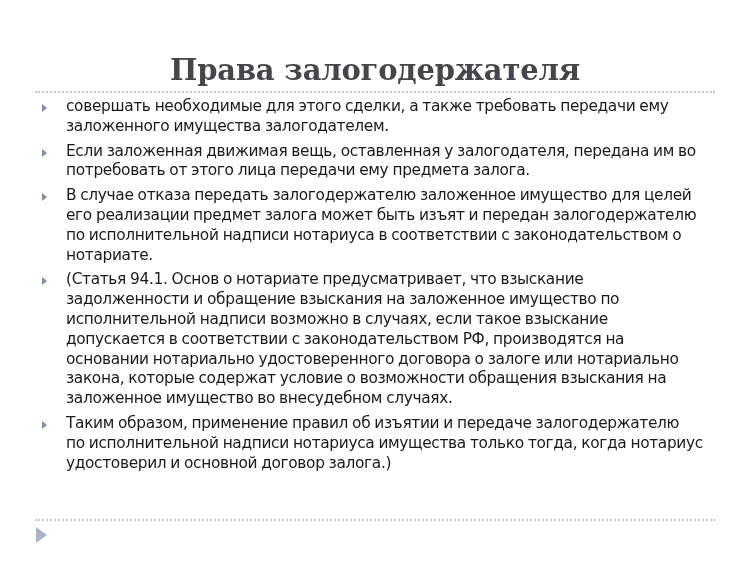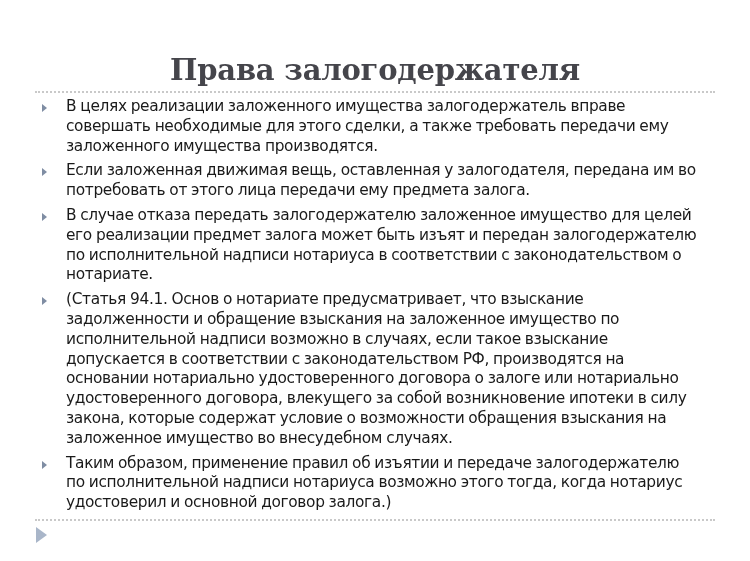--- a/index.html
+++ b/index.html
@@ -85,23 +85,22 @@
 <body>
 
 <div class="slide">
   <div class="title">Права залогодержателя</div>
   <div class="rule top"></div>
 
   <div class="content">
     <div class="item">
       <span class="bullet"></span>
       <div class="text">
-        <span class="line">В целях реализации заложенного имущества залогодержатель вправе</span>
         <span class="line">совершать необходимые для этого сделки, а также требовать передачи ему</span>
-        <span class="line">заложенного имущества производятся.</span>
+        <span class="line">заложенного имущества залогодателем.</span>
       </div>
     </div>
 
     <div class="item">
       <span class="bullet"></span>
       <div class="text">
         <span class="line">Если заложенная движимая вещь, оставленная у залогодателя, передана им во</span>
         <span class="line">потребовать от этого лица передачи ему предмета залога.</span>
       </div>
     </div>
@@ -117,31 +116,30 @@
     </div>
 
     <div class="item">
       <span class="bullet"></span>
       <div class="text">
         <span class="line">(Статья 94.1. Основ о нотариате предусматривает, что взыскание</span>
         <span class="line">задолженности и обращение взыскания на заложенное имущество по</span>
         <span class="line">исполнительной надписи возможно в случаях, если такое взыскание</span>
         <span class="line">допускается в соответствии с законодательством РФ, производятся на</span>
         <span class="line">основании нотариально удостоверенного договора о залоге или нотариально</span>
-        <span class="line">удостоверенного договора, влекущего за собой возникновение ипотеки в силу</span>
         <span class="line">закона, которые содержат условие о возможности обращения взыскания на</span>
         <span class="line">заложенное имущество во внесудебном случаях.</span>
       </div>
     </div>
 
     <div class="item">
       <span class="bullet"></span>
       <div class="text">
         <span class="line">Таким образом, применение правил об изъятии и передаче залогодержателю</span>
-        <span class="line">по исполнительной надписи нотариуса возможно этого тогда, когда нотариус</span>
+        <span class="line">по исполнительной надписи нотариуса имущества только тогда, когда нотариус</span>
         <span class="line">удостоверил и основной договор залога.)</span>
       </div>
     </div>
   </div>
 
   <div class="rule bottom"></div>
   <div class="corner-arrow"></div>
 </div>
 
 </body></html>

